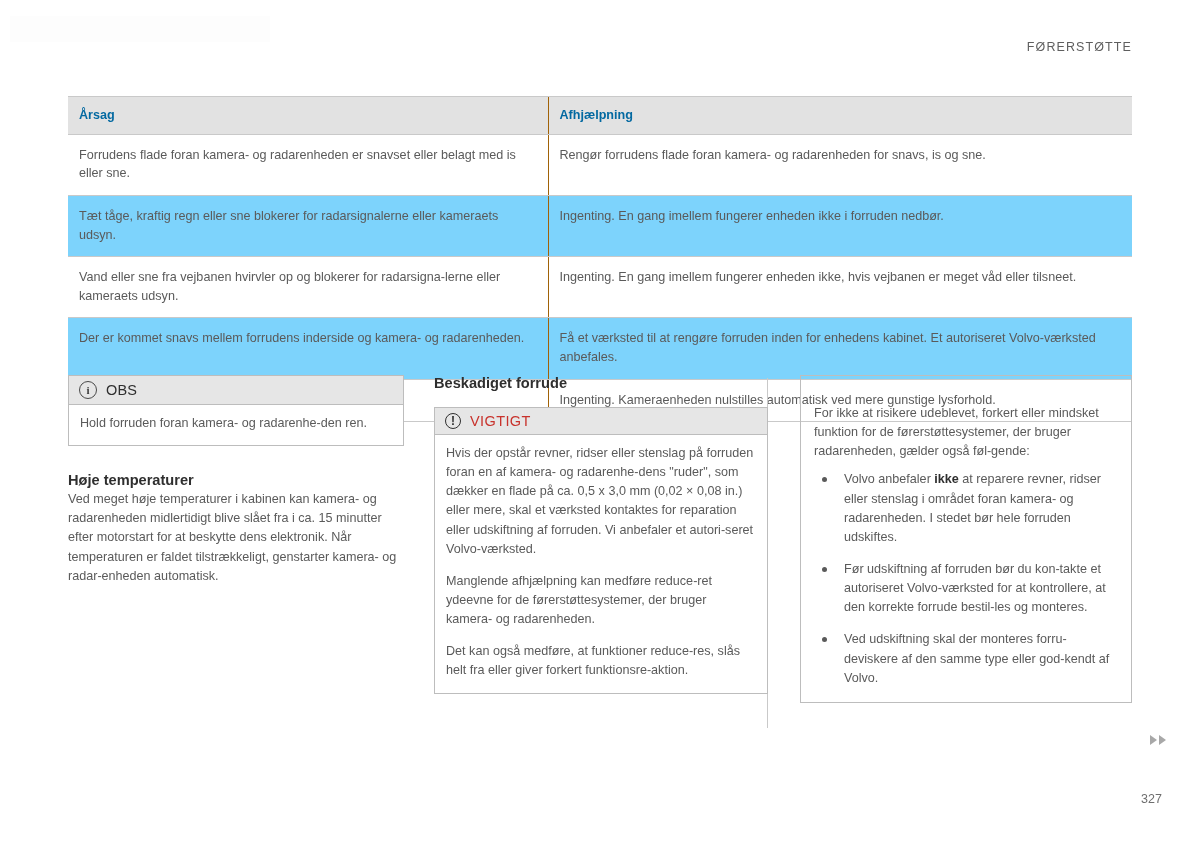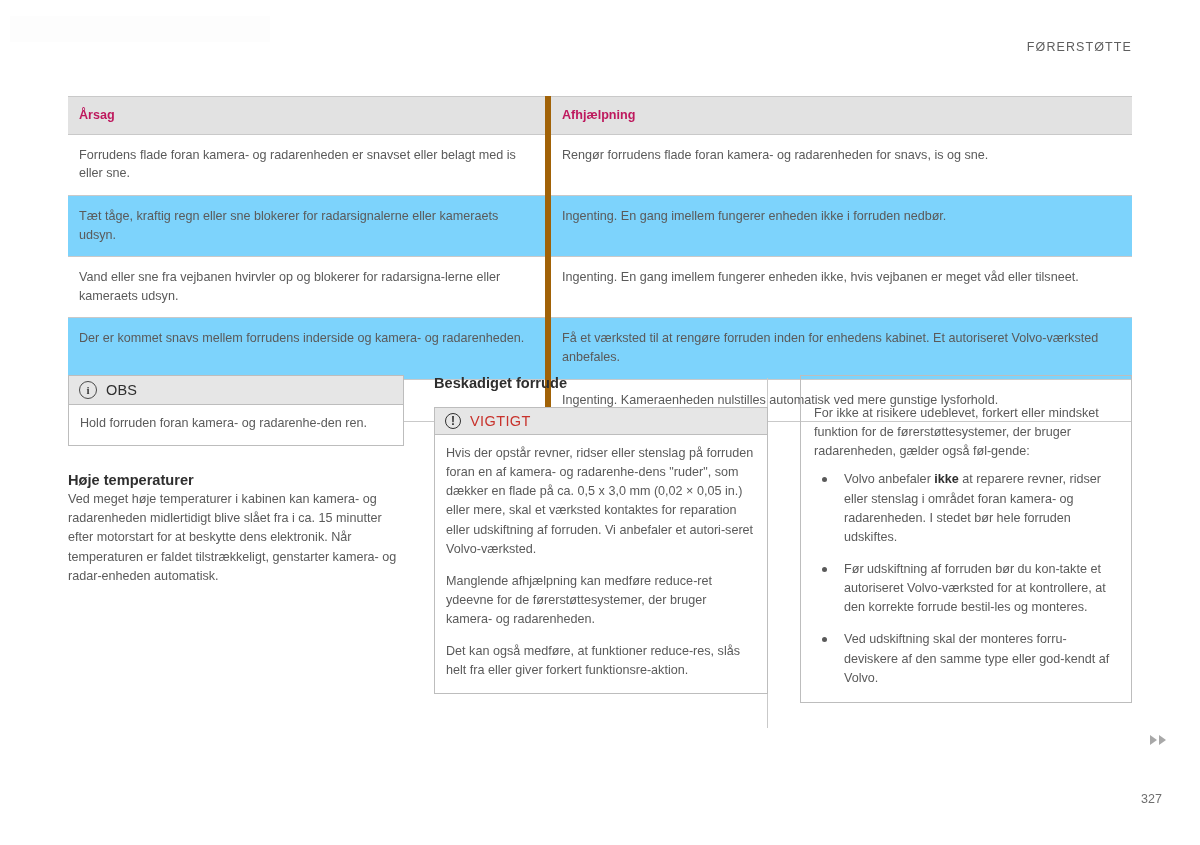--- a/index.html
+++ b/index.html
@@ -43,28 +43,28 @@
     padding: 11px 12px 12px 11px;
     font-size: 12.6px;
     line-height: 1.48;
     font-weight: 400;
     color: #5a5a5a;
     border-top: 1px solid #c9c9c9;
     border-bottom: 1px solid #c9c9c9;
   }
   .cause-table th {
     background: #e2e2e2;
-    color: #be185d;
+    color: #0369a1;
     font-weight: 700;
     padding-top: 9px;
     padding-bottom: 9px;
   }
   .cause-table td.col-right,
   .cause-table th.col-right {
-    border-left: 6px solid #a16207;
+    border-left: 1px solid #a16207;
   }
   .cause-table tr.shade td {
     background: #7dd3fc;
   }
   .cause-table col.c1 { width: 480px; }
   .cause-table col.c2 { width: 584px; }
 
   
   .columns {
     position: absolute;
@@ -292,21 +292,21 @@
 
   <div class="col col-b">
     <h2 class="sub-heading" style="margin-bottom:16px;">Beskadiget forrude</h2>
 
     <div class="note-box">
       <div class="note-head">
         <span class="icon-circle warn">!</span>
         <span class="note-title important">VIGTIGT</span>
       </div>
       <div class="note-body">
-        <p>Hvis der opstår revner, ridser eller stenslag på forruden foran en af kamera- og radarenhe-dens "ruder", som dækker en flade på ca. 0,5 x 3,0 mm (0,02 × 0,05 in.) eller mere, skal et værksted kontaktes for reparation eller udskiftning af forruden. Vi anbefaler et autori-seret Volvo-værksted.</p>
+        <p>Hvis der opstår revner, ridser eller stenslag på forruden foran en af kamera- og radarenhe-dens "ruder", som dækker en flade på ca. 0,5 x 3,0 mm (0,02 × 0,08 in.) eller mere, skal et værksted kontaktes for reparation eller udskiftning af forruden. Vi anbefaler et autori-seret Volvo-værksted.</p>
         <p>Manglende afhjælpning kan medføre reduce-ret ydeevne for de førerstøttesystemer, der bruger kamera- og radarenheden.</p>
         <p>Det kan også medføre, at funktioner reduce-res, slås helt fra eller giver forkert funktionsre-aktion.</p>
       </div>
     </div>
   </div>
 
   <div class="col col-c">
     <div class="info-panel">
       <p class="lead">For ikke at risikere udeblevet, forkert eller mindsket funktion for de førerstøttesystemer, der bruger radarenheden, gælder også føl-gende:</p>
       <ul class="bullets">

